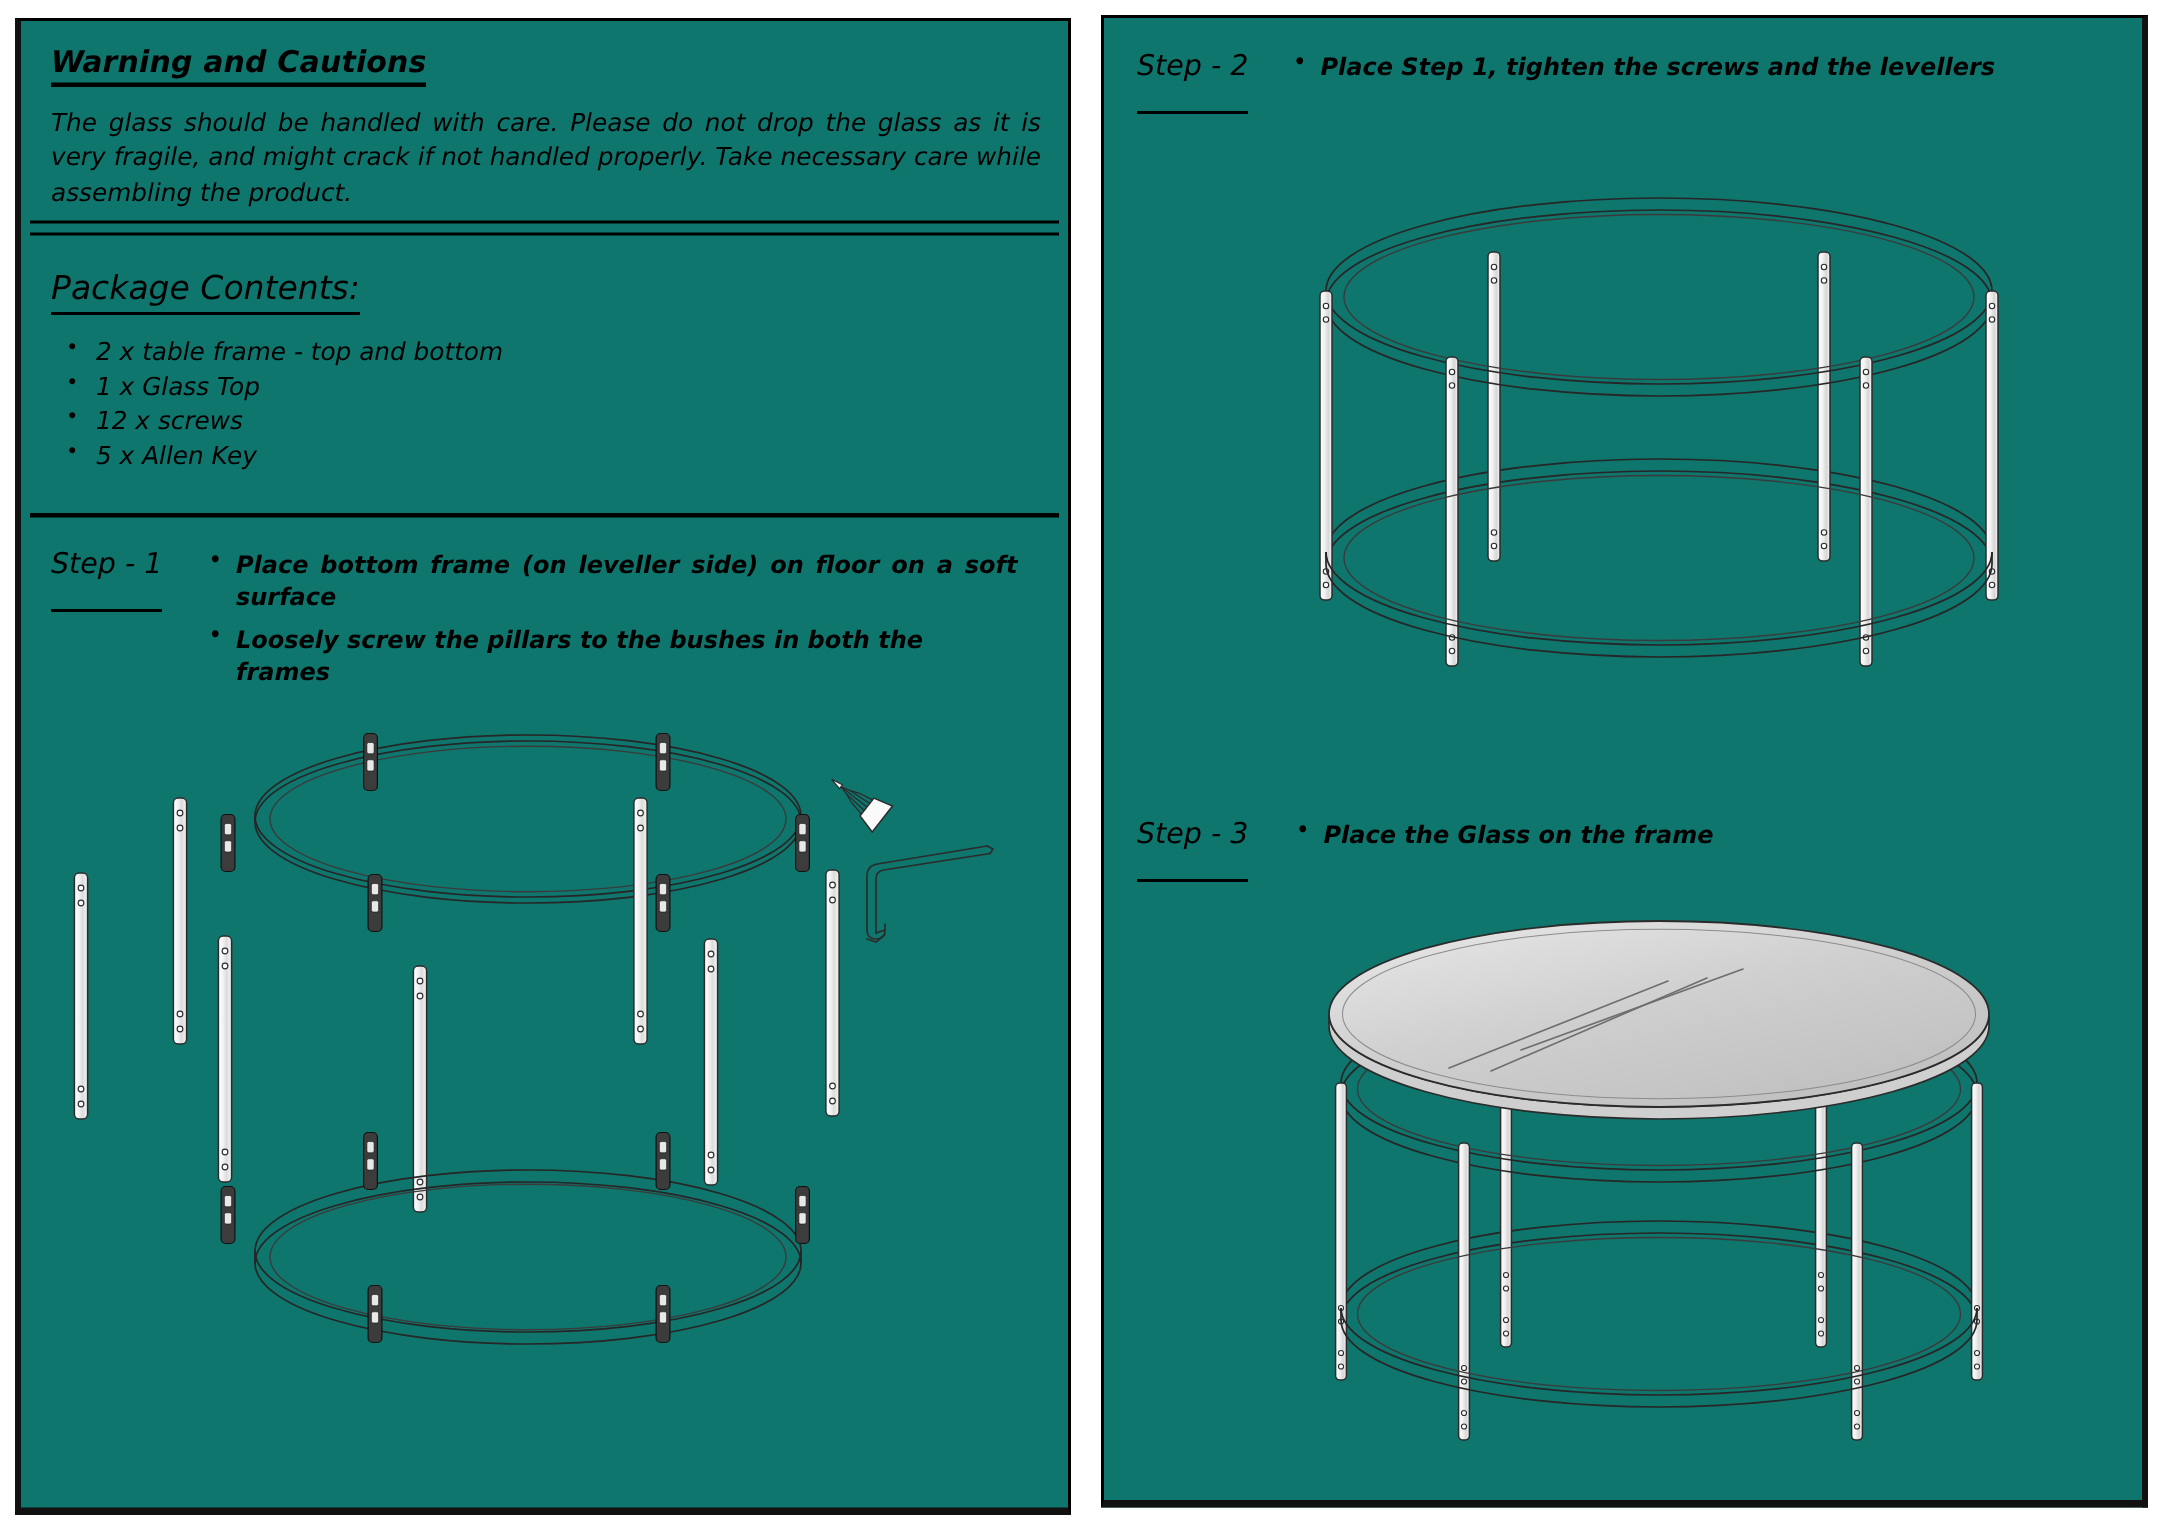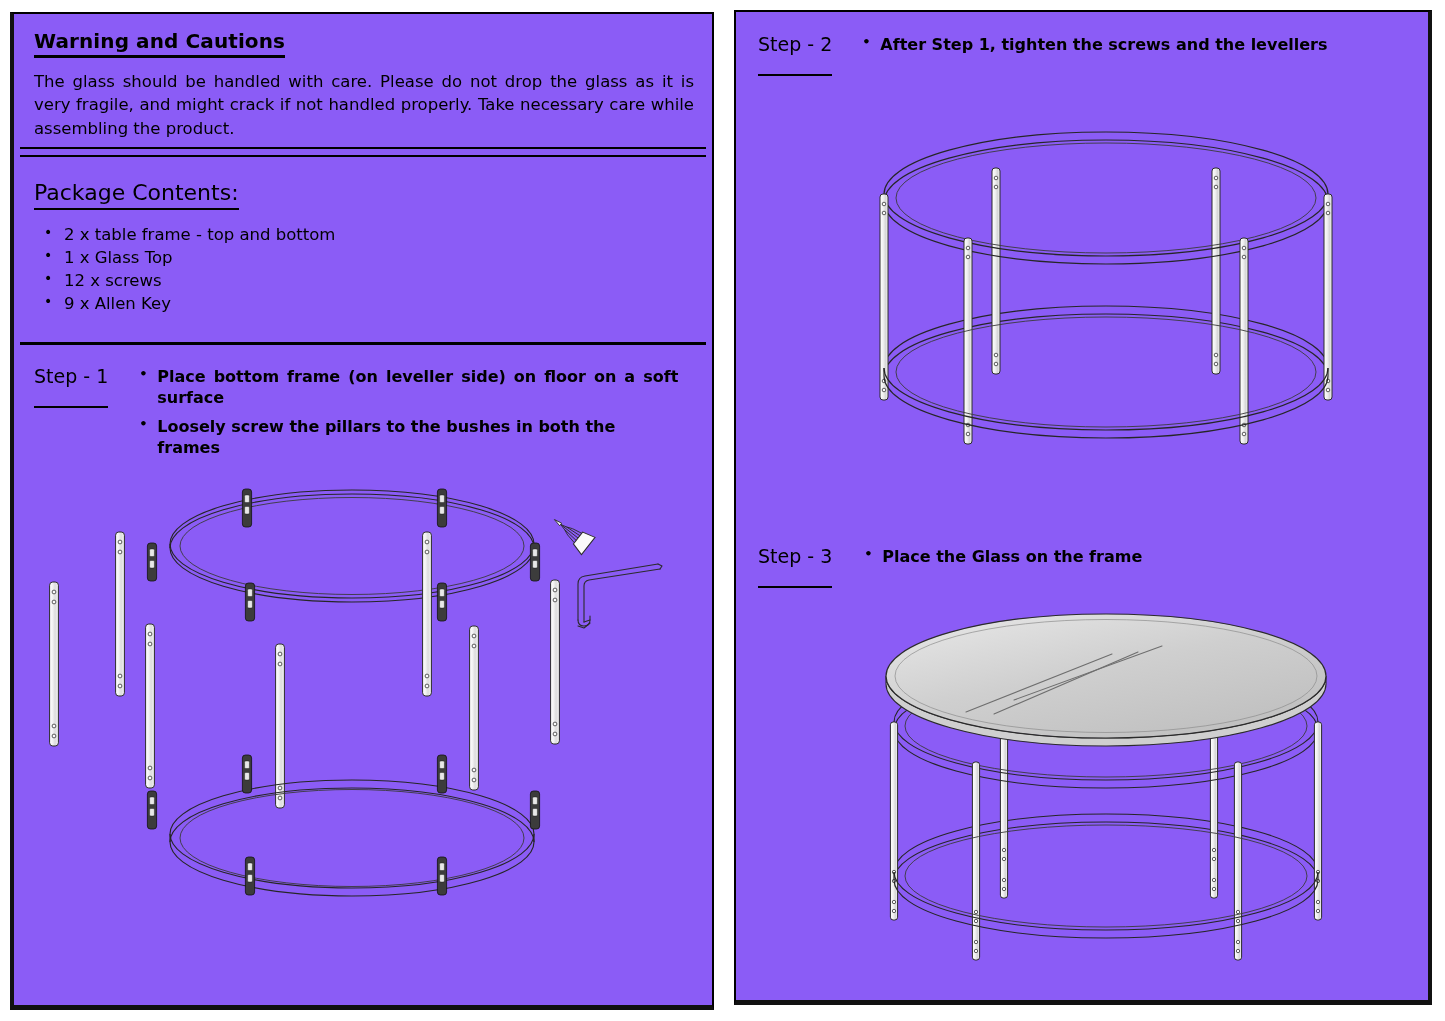--- a/index.html
+++ b/index.html
@@ -9,22 +9,23 @@
     font-family:"DejaVu Sans","Liberation Sans",sans-serif;
     color:#000;
     overflow:hidden;
     position:relative;
   }
   .page{position:absolute;inset:0;}
 
   
   .panel{
     position:absolute;
-    background:#8b5cf6;
+    background:#0f766e;
     box-sizing:border-box;
+    font-style:italic;
   }
   #left-panel{
     left:10px;top:12px;width:704px;height:998px;
     border:2px solid #000;
     border-left:4px solid #111;
     border-bottom:5px solid #111;
   }
   #right-panel{
     left:734px;top:10px;width:698px;height:995px;
     border:2px solid #000;
@@ -126,21 +127,21 @@
     </div>
 
     <div class="div-double" style="top:133px;"></div>
 
     <div class="sec" style="left:20px;top:166px;width:660px;">
       <div class="hdr-light">Package Contents:</div>
       <ul class="contents">
         <li>2 x table frame - top and bottom</li>
         <li>1 x Glass Top</li>
         <li>12 x screws</li>
-        <li>9 x Allen Key</li>
+        <li>5 x Allen Key</li>
       </ul>
     </div>
 
     <div class="div-single" style="top:328px;"></div>
 
     <div class="step-row" style="left:20px;top:352px;width:665px;">
       <div class="step-label">Step - 1</div>
       <ul class="step-bullets" style="margin-left:25px;width:545px;">
         <li>Place bottom frame (on leveller side) on floor on a soft surface</li>
         <li class="nojust" style="margin-top:7px;text-align:left;">Loosely screw the pillars to the bushes in both the frames</li>
@@ -239,21 +240,21 @@
         </g>
       </svg>
     </div>
   </div>
 
   <div class="panel" id="right-panel">
 
     <div class="step-row" style="left:22px;top:22px;width:650px;">
       <div class="step-label">Step - 2</div>
       <ul class="step-bullets nojust" style="margin-left:24px;width:545px;">
-        <li>After Step 1, tighten the screws and the levellers</li>
+        <li>Place Step 1, tighten the screws and the levellers</li>
       </ul>
     </div>
 
     <div class="fig" style="left:110px;top:120px;">
       <svg width="520" height="290" viewBox="0 0 520 290" aria-label="assembled frame diagram">
         <defs>
           <linearGradient id="pg2" x1="0" y1="0" x2="1" y2="0">
             <stop offset="0" stop-color="#ffffff"></stop>
             <stop offset="0.4" stop-color="#f0f0f0"></stop>
             <stop offset="0.7" stop-color="#d6d6d6"></stop>

